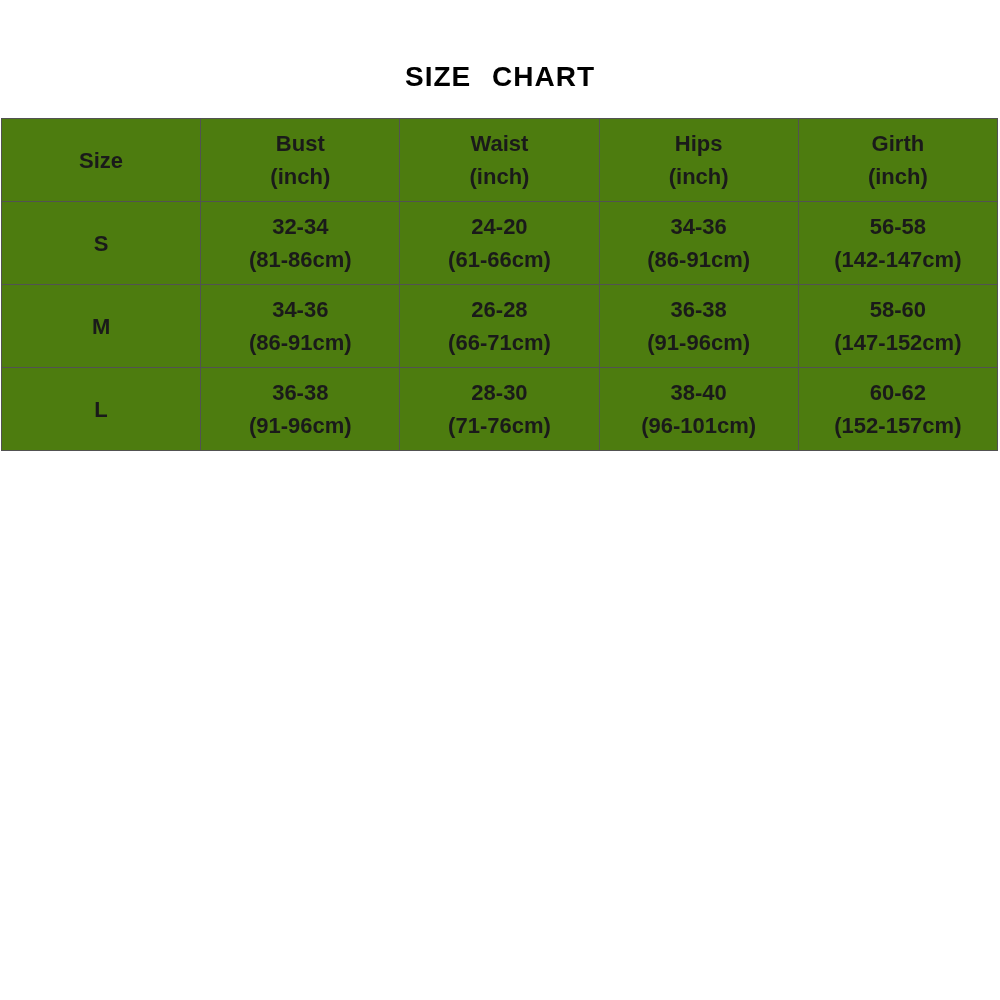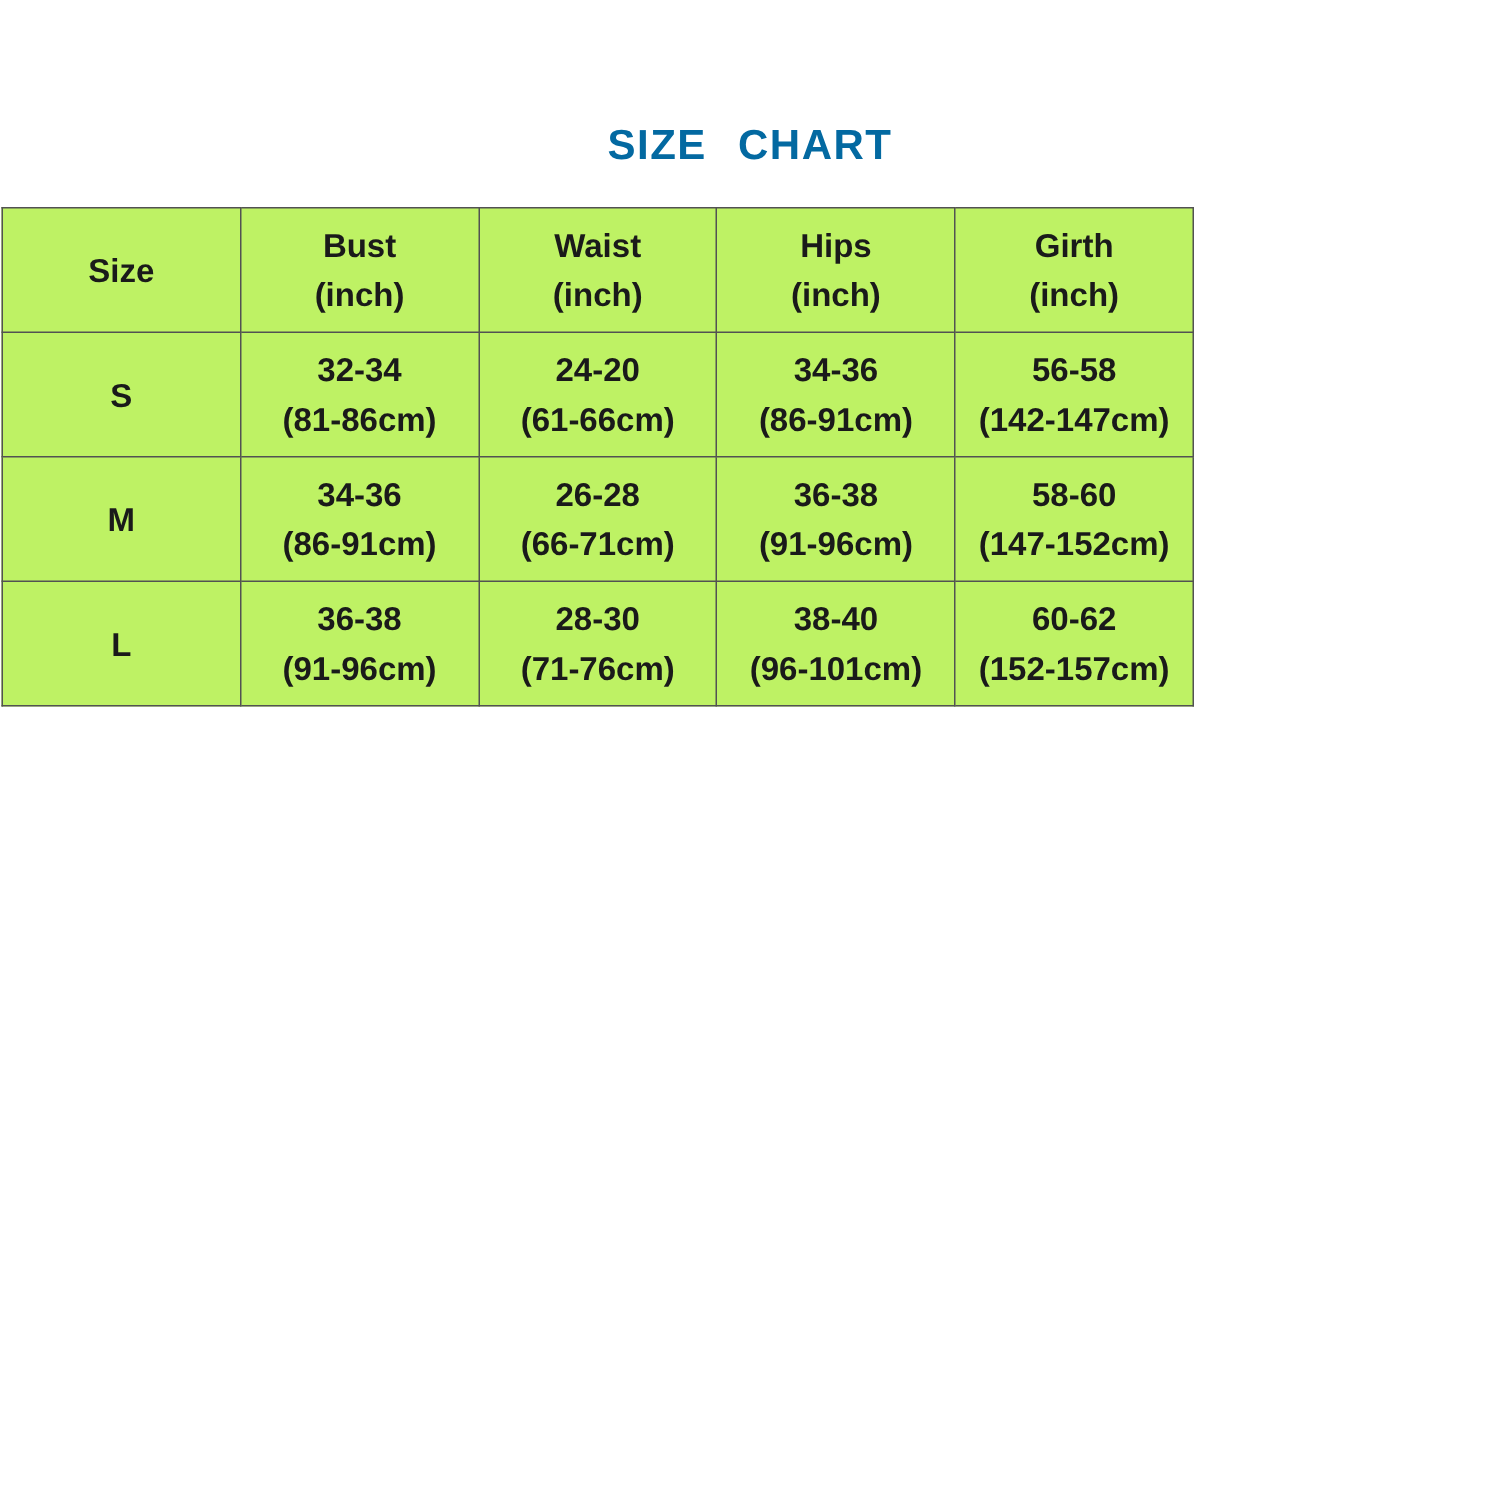--- a/index.html
+++ b/index.html
@@ -9,35 +9,35 @@
   }
   body {
     width: 1000px;
     height: 1000px;
     font-family: "Liberation Sans", sans-serif;
     color: #1a1a1a;
     overflow: hidden;
   }
   .page-title {
     margin: 0;
-    padding-top: 80px;
+    padding-top: 60px;
     text-align: center;
     font-size: 28px;
     line-height: 34px;
     font-weight: 700;
     letter-spacing: 1px;
     word-spacing: 12px;
-    color: #0369a1;
+    color: #000000;
   }
   table.size-chart {
     border-collapse: collapse;
     table-layout: fixed;
-    width: 795px;
+    width: 997px;
     margin: 24px 0 0 1px;
-    background: #bef264;
+    background: #4d7c0f;
   }
   .size-chart th,
   .size-chart td {
     border: 1px solid #525252;
     text-align: center;
     vertical-align: middle;
     font-weight: 700;
     font-size: 22px;
     padding: 0;
     height: 82px;

